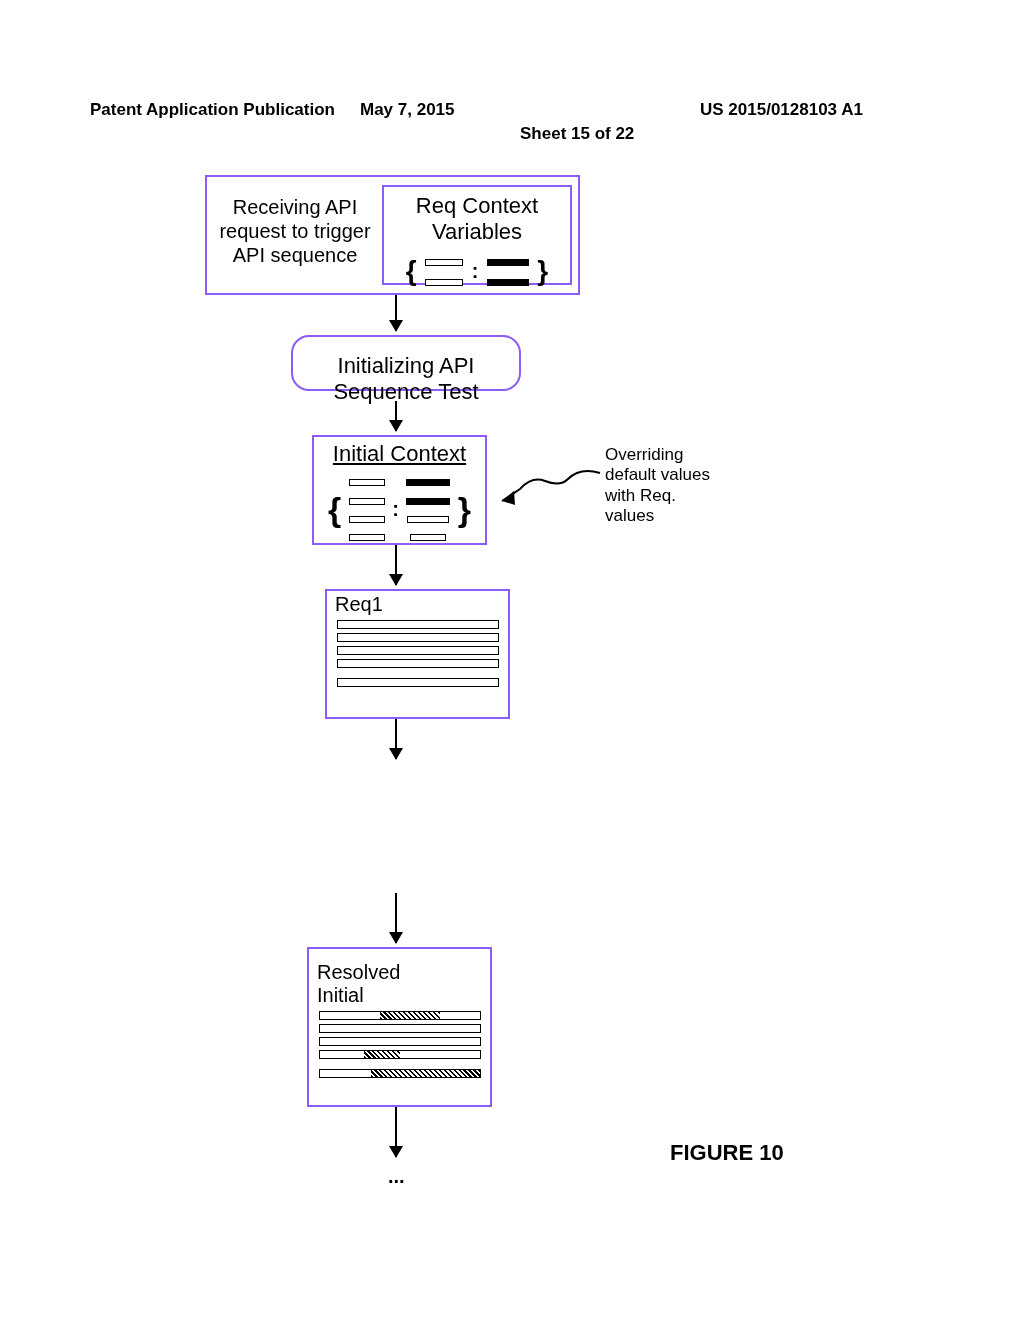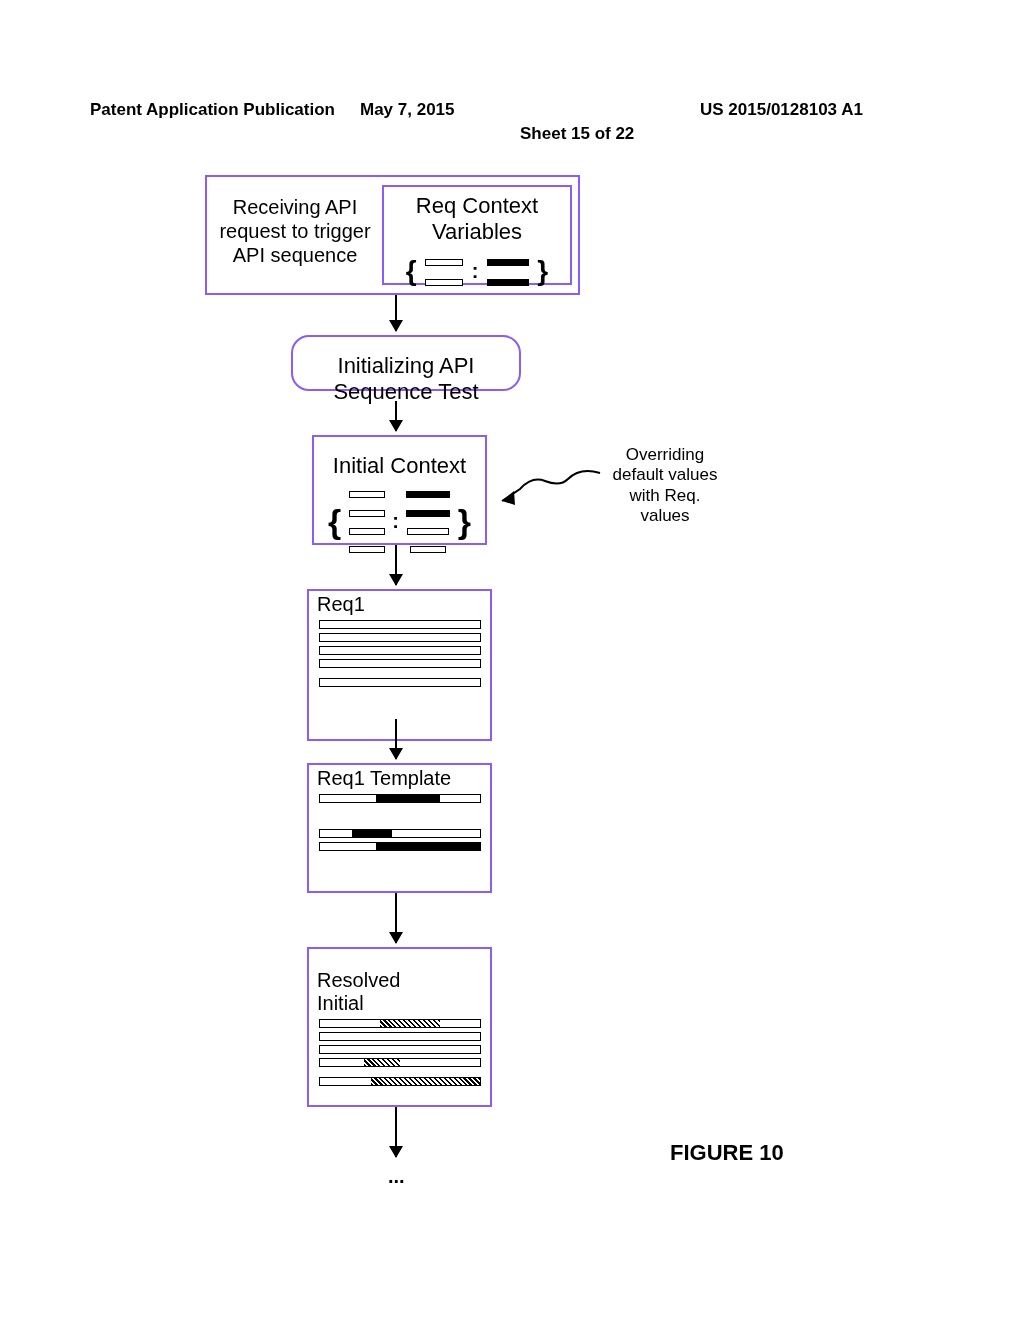--- a/index.html
+++ b/index.html
@@ -98,21 +98,20 @@
     bottom: -1px;
     left: -6px;
     border-left: 7px solid transparent;
     border-right: 7px solid transparent;
     border-top: 12px solid #000;
   }
 
   .annotation {
     position: absolute;
     font-size: 17px;
-    text-align: center;
     line-height: 1.2;
   }
   .squiggle {
     position: absolute;
   }
   .figure-label {
     position: absolute;
     font-size: 22px;
     font-weight: bold;
   }
@@ -156,21 +155,21 @@
 
   <div class="arrow" style="left:395px; top:120px; height:36px;"></div>
 
   <div class="box rounded" style="left:291px; top:160px; width:230px; height:56px; padding-top:16px;">
     <div class="title-large">Initializing API Sequence Test</div>
   </div>
 
   <div class="arrow" style="left:395px; top:226px; height:30px;"></div>
 
   <div class="box" style="left:312px; top:260px; width:175px; height:110px;">
-    <div class="title-large" style="margin-top:16px;">Initial Context</div>
+    <div class="title-large" style="margin-top:4px;text-decoration:underline;">Initial Context</div>
     <div style="margin-top:6px; text-align:center;">
       <span class="brace" style="font-size:34px;">{</span>
       <span style="display:inline-block; vertical-align:middle; margin:0 3px;">
         <span class="bar" style="width:36px;"></span><br>
         <span class="bar" style="width:36px; margin-top:2px;"></span><br>
         <span class="bar" style="width:36px; margin-top:2px;"></span><br>
         <span class="bar" style="width:36px; margin-top:2px;"></span>
       </span>
       <span class="colon">:</span>
       <span style="display:inline-block; vertical-align:middle; margin:0 3px;">
@@ -184,54 +183,36 @@
   </div>
 
   <svg class="squiggle" style="left:490px; top:290px;" width="120" height="50">
     <path d="M110 8 Q 90 2, 78 14 Q 70 22, 55 16 Q 42 11, 30 24 L 12 36" stroke="#000" stroke-width="2" fill="none"></path>
     <polygon points="12,36 24,26 25,40" fill="#000"></polygon>
   </svg>
   <div class="annotation" style="left:605px; top:270px; width:120px;">Overriding default values with Req. values</div>
 
   <div class="arrow" style="left:395px; top:370px; height:40px;"></div>
 
-  <div class="box" style="left:307px; top:414px; width:185px; height:152px;">
+  <div class="box" style="left:325px; top:414px; width:185px; height:130px;">
     <div class="title-left" style="margin-top:2px;">Req1</div>
     <div class="stacked-bar" style="width:160px;"></div>
     <div class="stacked-bar" style="width:160px;"></div>
     <div class="stacked-bar" style="width:160px;"></div>
     <div class="stacked-bar" style="width:160px;"></div>
     <div class="stacked-bar" style="width:160px; margin-top:10px;"></div>
   </div>
 
   <div class="arrow" style="left:395px; top:544px; height:40px;"></div>
 
-  <div class="box" style="left:307px; top:588px; width:185px; height:130px;">
-    <div class="title-left" style="margin-top:2px;">Req1 Template</div>
-    <div class="segbar" style="width:160px;">
-      <div class="seg w" style="flex:35"></div>
-        <div class="seg b" style="flex:40"></div>
-        <div class="seg w" style="flex:25"></div>
-    </div>
-    <div style="height:22px;"></div>
-    <div class="segbar" style="width:160px;">
-      <div class="seg w" style="flex:20"></div>
-        <div class="seg b" style="flex:25"></div>
-        <div class="seg w" style="flex:55"></div>
-    </div>
-    <div class="segbar" style="width:160px;">
-      <div class="seg w" style="flex:35"></div>
-        <div class="seg b" style="flex:65"></div>
-    </div>
-  </div>
 
   <div class="arrow" style="left:395px; top:718px; height:50px;"></div>
 
   <div class="box" style="left:307px; top:772px; width:185px; height:160px;">
-    <div class="title-left" style="margin-top:20px;">Resolved</div>
+    <div class="title-left" style="margin-top:12px;">Resolved</div>
     <div class="title-left">Initial</div>
     <div class="segbar" style="width:160px;">
       <div class="seg w" style="flex:38"></div>
         <div class="seg h" style="flex:37"></div>
         <div class="seg w" style="flex:25"></div>
     </div>
     <div class="stacked-bar" style="width:160px;"></div>
     <div class="stacked-bar" style="width:160px;"></div>
     <div class="segbar" style="width:160px;">
       <div class="seg w" style="flex:28"></div>

